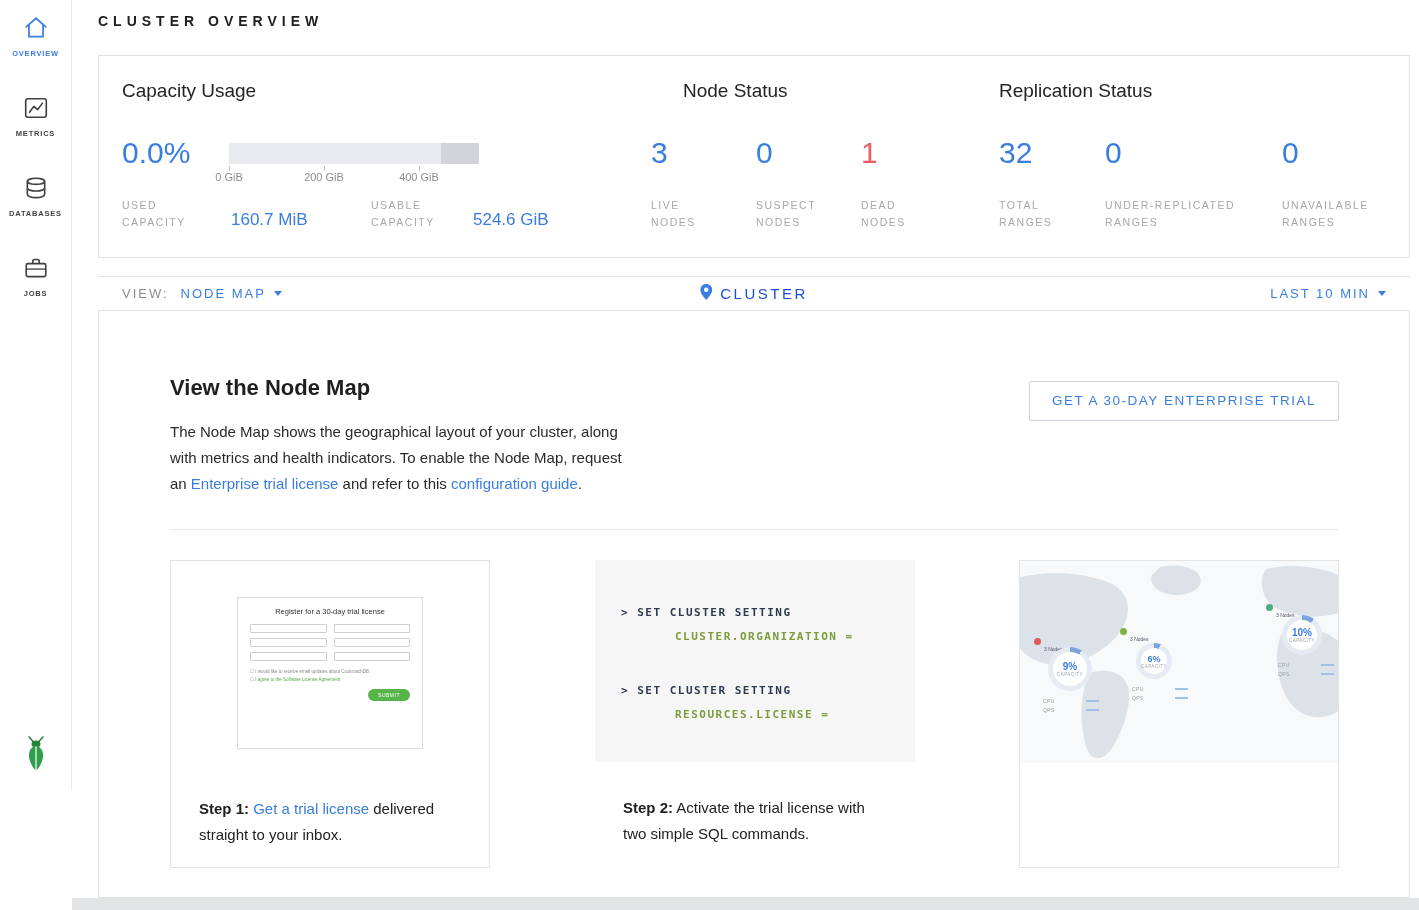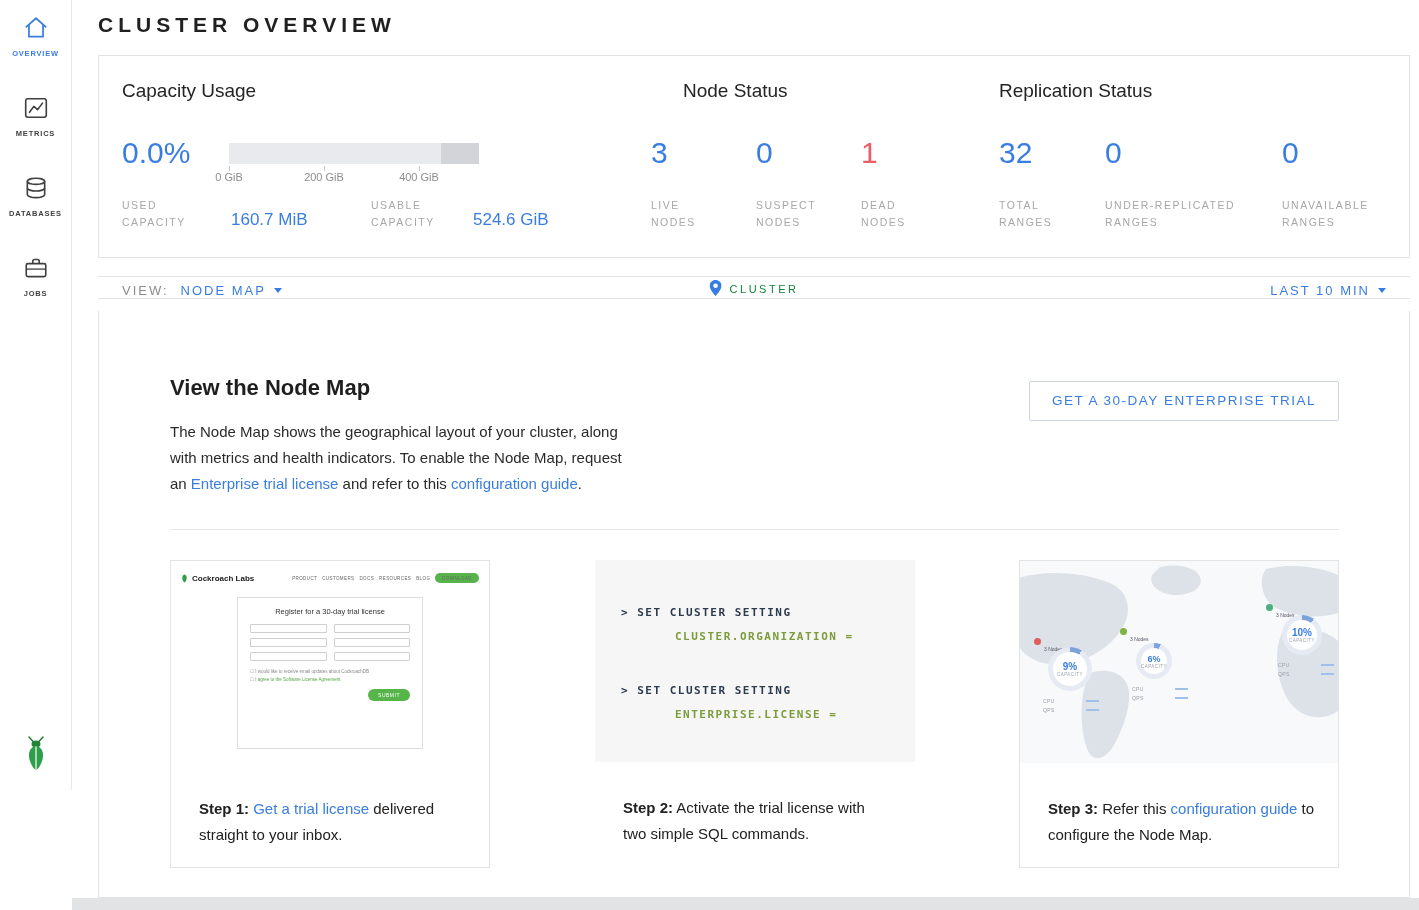--- a/index.html
+++ b/index.html
@@ -8,40 +8,40 @@
   .page { position:relative; width:1419px; height:910px; background:#fff; overflow:hidden; }
 
   
   .sidebar { position:absolute; left:0; top:0; width:72px; height:790px; background:#fff; border-right:1px solid #e8e8e8; }
   .side-item { position:absolute; left:0; width:71px; text-align:center; cursor:pointer; }
   .side-item .lbl { display:block; margin-top:5px; font-size:7.5px; font-weight:700; letter-spacing:.8px; color:#3f3f3f; }
   .side-item.active .lbl { color:#3a7de0; }
   .side-logo { position:absolute; left:0; bottom:14px; width:71px; text-align:center; }
 
   
-  .page-title { position:absolute; left:98px; top:13px; font-size:21px; font-weight:600; letter-spacing:5px; color:#202020; }
+  .page-title { position:absolute; left:98px; top:13px; font-size:14px; font-weight:600; letter-spacing:5px; color:#202020; }
 
   
   .summary-card { position:absolute; left:98px; top:55px; width:1312px; height:203px; background:#fff; border:1px solid #e2e2e2;padding-left:16px; }
   .sec-title { position:absolute; font-size:19px; font-weight:500; color:#242424; }
   .big-num { position:absolute; font-size:30px; font-weight:400; color:#3a7de0; }
   .big-num.red { color:#ea5f65; }
   .stat-label { position:absolute; font-size:10.5px; letter-spacing:1.5px; color:#a7a7a7; line-height:17px; }
   .stat-value { position:absolute; font-size:17px; color:#3a7de0; }
   .cap-bar { position:absolute; left:130px; top:87px; width:250px; height:21px; background:#e9eaed; }
   .cap-bar .tail { position:absolute; right:0; top:0; width:38px; height:100%; background:#d2d4d9; }
   .tick { position:absolute; top:110px; width:1px; height:5px; background:#c6c6c6; }
   .tick-label { position:absolute; top:115px; width:60px; text-align:center; font-size:11px; color:#8d8d8d; }
 
   
-  .view-bar { position:absolute; left:98px; top:276px; width:1312px; height:23px; background:#fff; border-top:1px solid #e2e2e2; border-bottom:1px solid #e2e2e2; display:flex; align-items:flex-end; padding:0 24px; }
+  .view-bar { position:absolute; left:98px; top:276px; width:1312px; height:35px; background:#fff; border-top:1px solid #e2e2e2; border-bottom:1px solid #e2e2e2; display:flex; align-items:center; padding:0 24px; }
   .vb-left { display:flex; align-items:center; gap:12px; }
   .vb-label { font-size:13px; letter-spacing:2px; color:#8c8c8c; }
   .vb-value { font-size:13px; letter-spacing:2px; color:#3a7de0; cursor:pointer; display:flex; align-items:center; gap:8px; }
-  .vb-center { position:absolute; left:50%; transform:translateX(-50%); display:flex; align-items:center; gap:8px; font-size:11px; letter-spacing:2.5px; color:#15803d; }
+  .vb-center { position:absolute; left:50%; transform:translateX(-50%); display:flex; align-items:center; gap:8px; font-size:15px; letter-spacing:2.5px; color:#1d4ed8; }
   .vb-right { margin-left:auto; font-size:13px; letter-spacing:2px; color:#3a7de0; cursor:pointer; display:flex; align-items:center; gap:8px; }
   .caret { width:0; height:0; border-left:4.5px solid transparent; border-right:4.5px solid transparent; border-top:5.5px solid #3a7de0; display:inline-block; }
 
   
   .panel { position:absolute; left:98px; top:311px; width:1312px; height:587px; background:#fff; border:1px solid #e2e2e2; border-top:none; }
   .panel-h2 { position:absolute; left:71px; top:64px; font-size:22px; font-weight:600; color:#1f1f1f; }
   .panel-desc { position:absolute; left:71px; top:108px; width:470px; font-size:15px; line-height:26px; color:#2a2a2a; }
   .link { color:#3a7de0; text-decoration:none; cursor:pointer; }
   .trial-btn { position:absolute; left:930px; top:70px; width:310px; height:40px; background:#fff; border:1px solid #ccd3dd; border-radius:2px; font-size:13.5px; letter-spacing:1.5px; color:#3a7de0; text-align:center; line-height:38px; cursor:pointer; font-family:"Liberation Sans", sans-serif; }
   .divider { position:absolute; left:71px; top:218px; width:1169px; height:1px; background:#e8e8e8; }
@@ -236,36 +236,20 @@
       <span>The Node Map shows the geographical layout of your cluster, along with metrics and health indicators. To enable the Node Map, request an</span>
       <a class="link">Enterprise trial license</a>
       <span>and refer to this</span>
       <a class="link">configuration guide</a><span>.</span>
     </p>
     <button class="trial-btn">GET A 30-DAY ENTERPRISE TRIAL</button>
     <div class="divider"></div>
 
     <div class="step-card bordered" style="left:71px;">
       <div class="shot">
-        <div class="shot-head">
-          <span>
-            <svg width="7" height="10" viewBox="0 0 7 10">
-                <path d="M3.5 1.5 C1.5 2.2 1 4 1.4 6 C1.8 8 2.7 9 3.5 9.5 C4.3 9 5.2 8 5.6 6 C6 4 5.5 2.2 3.5 1.5 Z" fill="#2e9e4b"></path>
-              </svg>
-          </span>
-          <span class="shot-brand">Cockroach Labs</span>
-          <span class="shot-nav">
-            <span>PRODUCT</span>
-            <span>CUSTOMERS</span>
-            <span>DOCS</span>
-            <span>RESOURCES</span>
-            <span>BLOG</span>
-            <span class="pill">DOWNLOAD</span>
-          </span>
-        </div>
         <div class="mini-form">
           <div class="ftitle">Register for a 30-day trial license</div>
           <div class="fgrid">
             <div class="finput"></div>
             <div class="finput"></div>
             <div class="finput"></div>
             <div class="finput"></div>
             <div class="finput"></div>
             <div class="finput"></div>
           </div>
@@ -279,21 +263,21 @@
         <a class="link">Get a trial license</a>
         <span>delivered straight to your inbox.</span>
       </p>
     </div>
 
     <div class="step-card" style="left:496px;">
       <div class="code-block">
         <div class="code-cmd" style="top:46px;">&gt; SET CLUSTER SETTING</div>
         <div class="code-arg" style="top:70px;">CLUSTER.ORGANIZATION =</div>
         <div class="code-cmd" style="top:124px;">&gt; SET CLUSTER SETTING</div>
-        <div class="code-arg" style="top:148px;">ENTERPRISE.LICENSE =</div>
+        <div class="code-arg" style="top:148px;">RESOURCES.LICENSE =</div>
       </div>
       <p class="caption">
         <b>Step 2:</b>
         <span>Activate the trial license with two simple SQL commands.</span>
       </p>
     </div>
 
     <div class="step-card bordered" style="left:920px;">
       <div class="map">
         <svg class="world" width="318" height="202" viewBox="0 0 318 202">
@@ -365,23 +349,17 @@
           <div class="row">
               <span class="mlbl">CPU</span>
               <span class="mval"></span>
             </div>
           <div class="row">
               <span class="mlbl">QPS</span>
               <span class="mval"></span>
             </div>
         </div>
       </div>
-      <p class="caption">
-        <b>Step 3:</b>
-        <span>Refer this</span>
-        <a class="link">configuration guide</a>
-        <span>to configure the Node Map.</span>
-      </p>
     </div>
   </div>
 
   <div class="bottom-strip"></div>
 </div>
 
 </body></html>

